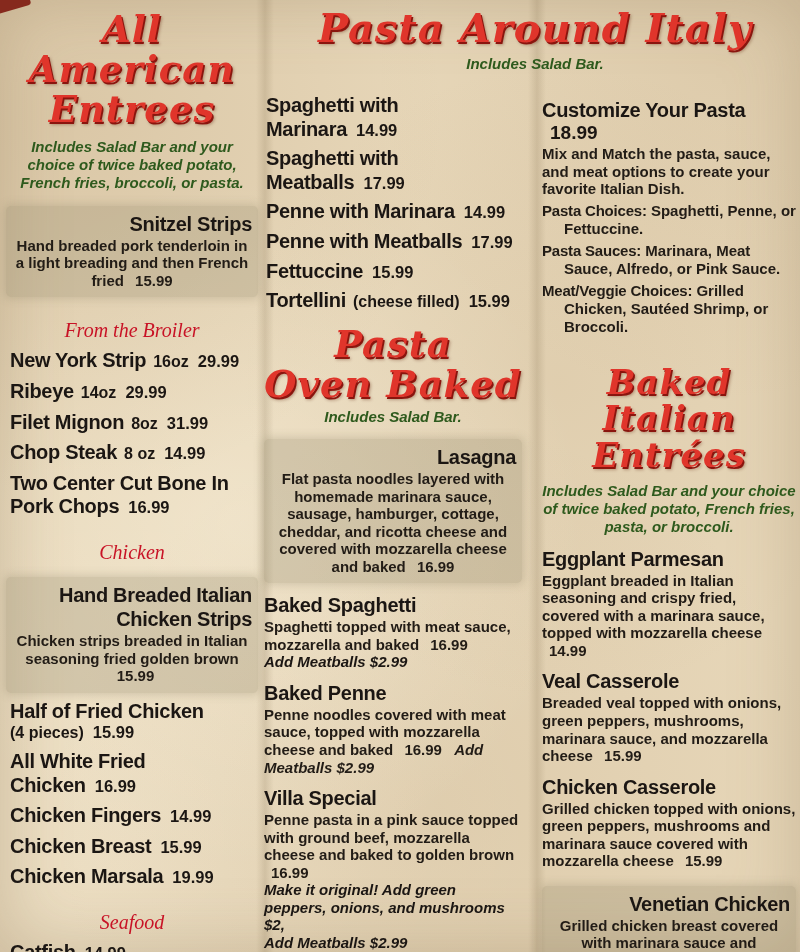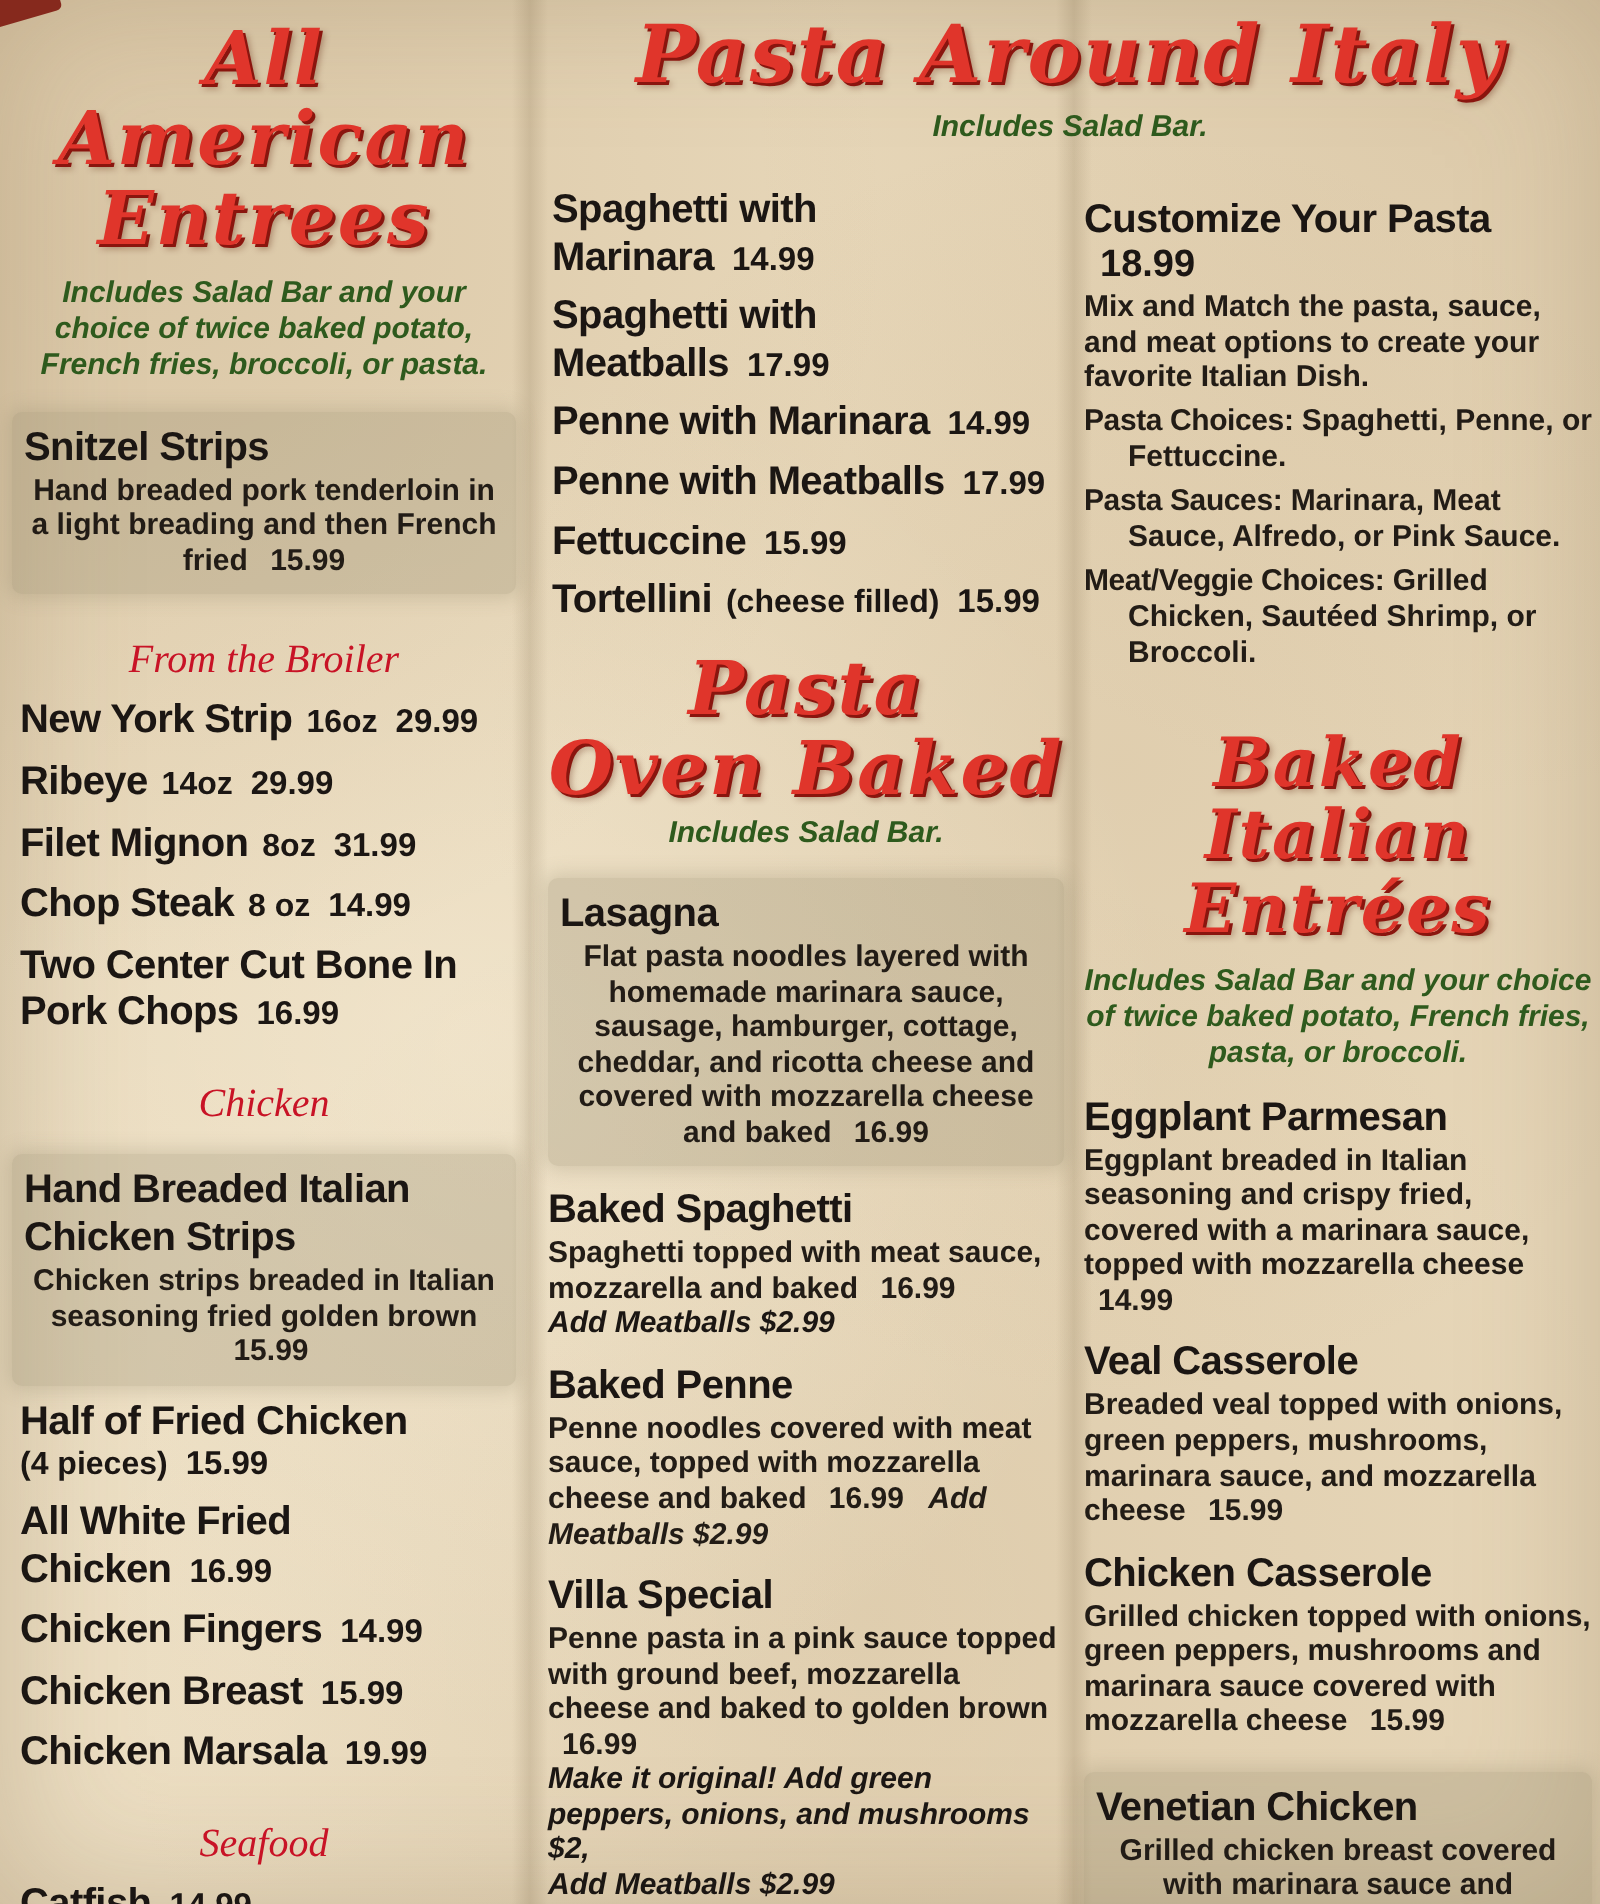--- a/index.html
+++ b/index.html
@@ -20,21 +20,21 @@
   }
   .fold { position:absolute; top:0; bottom:0; width:18px; pointer-events:none;
     background:linear-gradient(90deg, transparent, rgba(105,85,52,0.17), transparent); }
   .fold-1 { left:256px; }
   .fold-2 { left:528px; }
   .corner { position:absolute; top:-5px; left:-8px; width:38px; height:15px;
     background:#7e1a10; transform:rotate(-16deg); border-radius:3px; opacity:.9; }
 
   .col { position:absolute; }
   .col-left  { left:6px;   top:10px; width:252px; }
-  .col-mid   { left:274px; top:88px; width:258px; }
+  .col-mid   { left:264px; top:88px; width:258px; }
   .col-right { left:542px; top:88px; width:254px; }
   .pasta-head{ position:absolute; left:274px; top:6px; width:522px; text-align:center; }
 
   .script { font-family:"DejaVu Serif", serif; font-style:italic; font-weight:bold;
     color:var(--red-script,#e0352b); text-align:center; line-height:1.08; letter-spacing:1px;
     text-shadow:1.5px 1.5px 0 var(--red-script-shadow,#8a150e), 2.5px 2.5px 3px rgba(90,30,10,0.35); }
   .script .line { display:block; }
   .t-left    { font-size:37px; }
   .t-pasta   { font-size:40px; }
   .t-oven    { font-size:37px; margin-top:12px; }
@@ -42,21 +42,21 @@
 
   .green-note { color:var(--green-note,#2e5a1d); font-weight:bold; font-style:italic;
     font-size:15px; line-height:1.22; text-align:center; margin-top:8px; }
   .pasta-head .green-note { margin-top:6px; }
 
   .sub-red { font-family:"Liberation Serif", serif; font-weight:normal; font-style:italic;
     color:var(--red-heading,#c81326); font-size:20px; text-align:center; margin-top:22px; }
 
   .box { background:var(--shaded-box,#968b6c4d); border-radius:5px; margin-top:13px;
     padding:6px 6px 8px; text-align:center; box-shadow:0 0 9px 2px var(--shaded-box,#968b6c4d); }
-  .box .entry-name { text-align:left; }
+  .box .entry-name { text-align:right; }
   .box .entry-desc { text-align:center; }
 
   .items { margin-top:4px; }
   .item { margin:7px 0 0 4px; line-height:1.18; }
   .item-name { font-size:20px; font-weight:bold; letter-spacing:-0.3px; }
   .item-detail { font-size:16px; font-weight:bold; margin-left:7px; }
   .item-detail:empty { margin-left:0; }
   .item-price { font-size:16.5px; font-weight:bold; margin-left:9px; }
   .item.stack .item-name { display:block; }
   .item.stack .item-detail { margin-left:0; }

